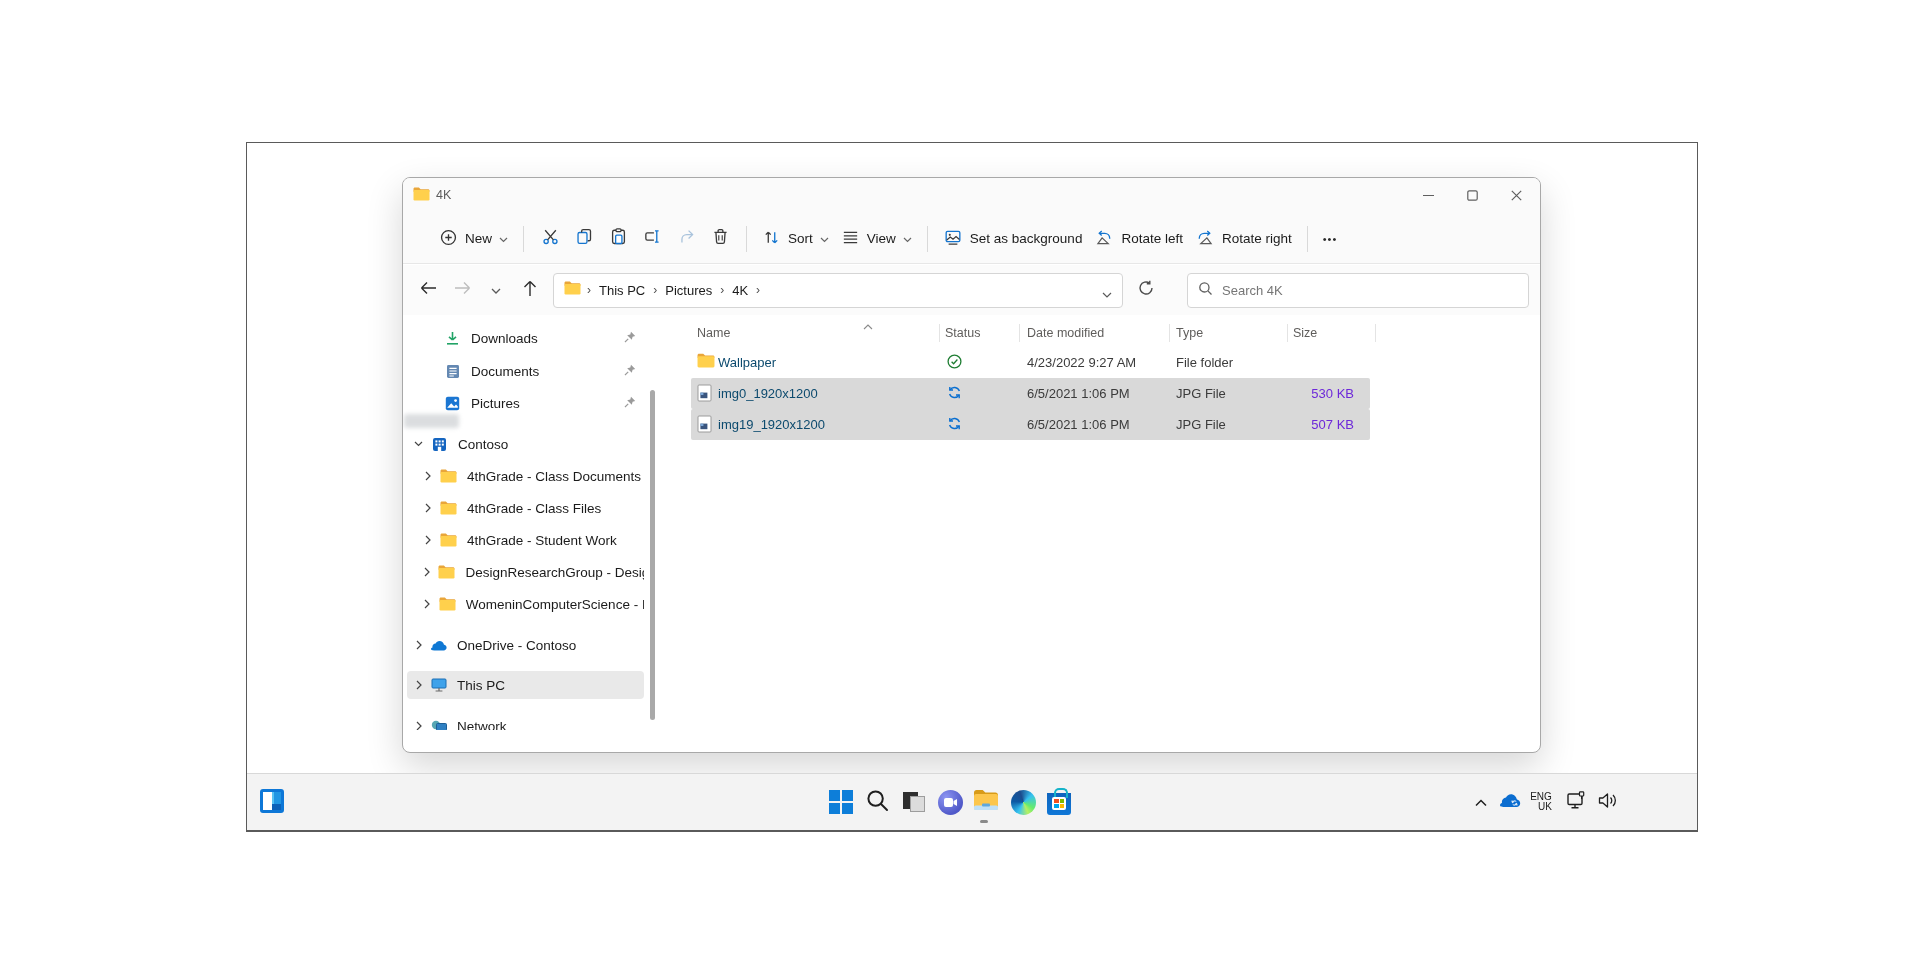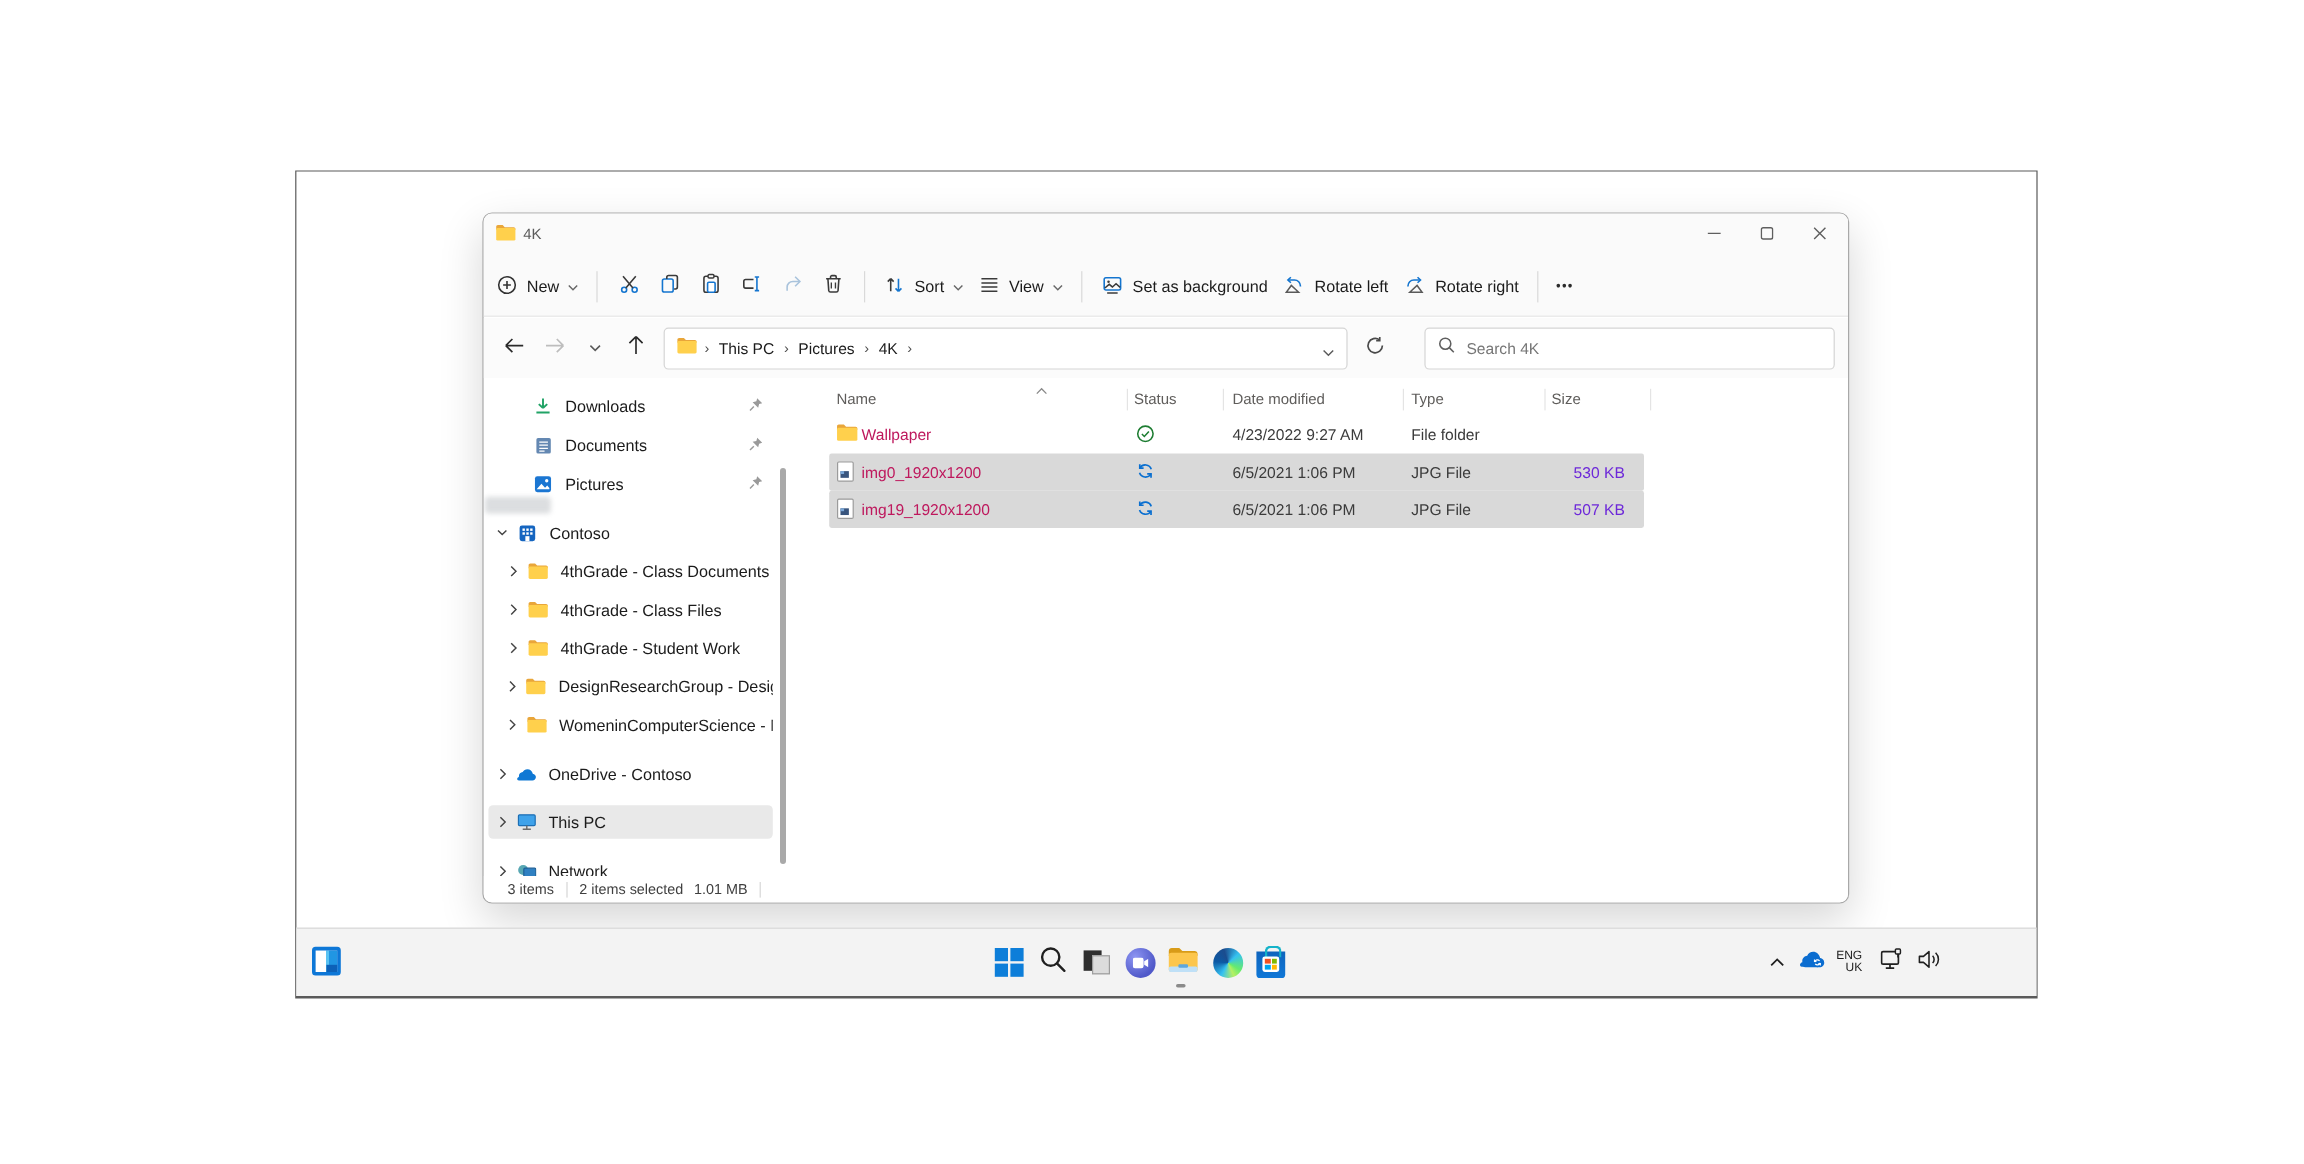--- a/index.html
+++ b/index.html
@@ -15,21 +15,21 @@
             background:#fff; border:1px solid #a8a8a8; border-radius:8px;
             box-shadow:0 14px 36px rgba(0,0,0,.16); overflow:hidden; z-index:2; }
 
   .titlebar { position:absolute; left:0; top:0; right:0; height:36px; background:#fafafa; }
   .titlebar .t-folder { position:absolute; left:10px; top:9px; }
   .titlebar .t-text { position:absolute; left:33px; top:10px; font-size:12.5px; color:#5c5c5c; }
   .wc { position:absolute; right:2px; top:1px; display:flex; }
   .wc .wc-btn { width:44px; height:33px; display:flex; align-items:center; justify-content:center; }
 
   .toolbar { position:absolute; left:0; top:36px; right:0; height:50px; background:#fafafa;
-             border-bottom:1px solid #e7e7e7; display:flex; align-items:center; padding-left:4px; }
+             border-bottom:1px solid #e7e7e7; display:flex; align-items:center; padding-left:30px; }
   .tb-btn { display:flex; align-items:center; gap:7px; font-size:13.5px; color:#1b1b1b; height:36px;
             padding:0 6px; border-radius:4px; }
   .tb-icon { display:flex; align-items:center; justify-content:center; width:34px; height:36px; }
   .tb-sep { width:1px; height:26px; background:#d9d9d9; margin:0 9px; }
   .chev { display:inline-block; }
 
   .addressrow { position:absolute; left:0; top:87px; right:0; height:50px; background:#fbfbfb;
                 display:flex; align-items:center; padding-left:8px; }
   .nav-btn { width:34px; height:34px; display:flex; align-items:center; justify-content:center; border-radius:4px; }
   .crumb-box { width:570px; height:35px; margin-left:6px; background:#fff; border:1px solid #d5d5d5;
@@ -64,21 +64,21 @@
   .ghost-artifact { position:absolute; left:1px; top:92px; width:55px; height:14px;
                     background:#9aa0a6; opacity:.35; filter:blur(2px); border-radius:3px; }
 
   
   .filelist { position:absolute; left:253px; top:0; right:0; bottom:0; }
   .lh-cell { position:absolute; top:11px; font-size:12.5px; color:#5f5d5b; white-space:nowrap; }
   .lh-sep { position:absolute; top:9px; width:1px; height:18px; background:#e4e4e4; }
   .lh-caret { position:absolute; top:1px; }
   .row { position:absolute; left:35px; width:679px; height:31px; border-radius:2px; }
   .row.selected { background:#d9d9d9; }
-  .cell { position:absolute; top:8px; font-size:13px; color:#be185d; white-space:nowrap; }
+  .cell { position:absolute; top:8px; font-size:13px; color:#0c4a6e; white-space:nowrap; }
   .c-icon { position:absolute; left:6px; top:6px; }
   .c-name { left:27px; }
   .c-status { position:absolute; left:256px; top:7px; }
   .c-date { left:336px; color:#3b3b3b; }
   .c-type { left:485px; color:#3b3b3b; }
   .c-size { left:583px; width:80px; text-align:right; color:#6d28d9; }
 
   .statusbar { position:absolute; left:0; bottom:0; right:0; height:22px; background:#fff;
                display:flex; align-items:center; font-size:12px; color:#3f3f3f; padding-left:20px; }
   .sb-sep { width:1px; height:13px; background:#d6d6d6; margin:0 10px; }
@@ -563,27 +563,20 @@
                 <path d="M2.8 9.6a5.6 5.6 0 0 0 10 1.2" stroke="#0a6fd0" stroke-width="1.5"></path>
                 <path d="M13 14v-3.4H9.6" stroke="#0a6fd0" stroke-width="1.5"></path>
               </svg></span>
           <span class="cell c-date">6/5/2021 1:06 PM</span>
           <span class="cell c-type">JPG File</span>
           <span class="cell c-size">507 KB</span>
         </div>
       </div>
     </div>
 
-    <div class="statusbar">
-      <span>3 items</span>
-      <span class="sb-sep"></span>
-      <span>2 items selected</span>
-      <span class="sb-size">1.01 MB</span>
-      <span class="sb-sep"></span>
-    </div>
   </div>
 
 
   <div class="taskbar"></div>
 
   <div class="widgets-btn" style="z-index:4;">
     <div class="widgets-glyph"></div>
   </div>
 
   <div class="tk-icon" style="left:581px; z-index:4;">

